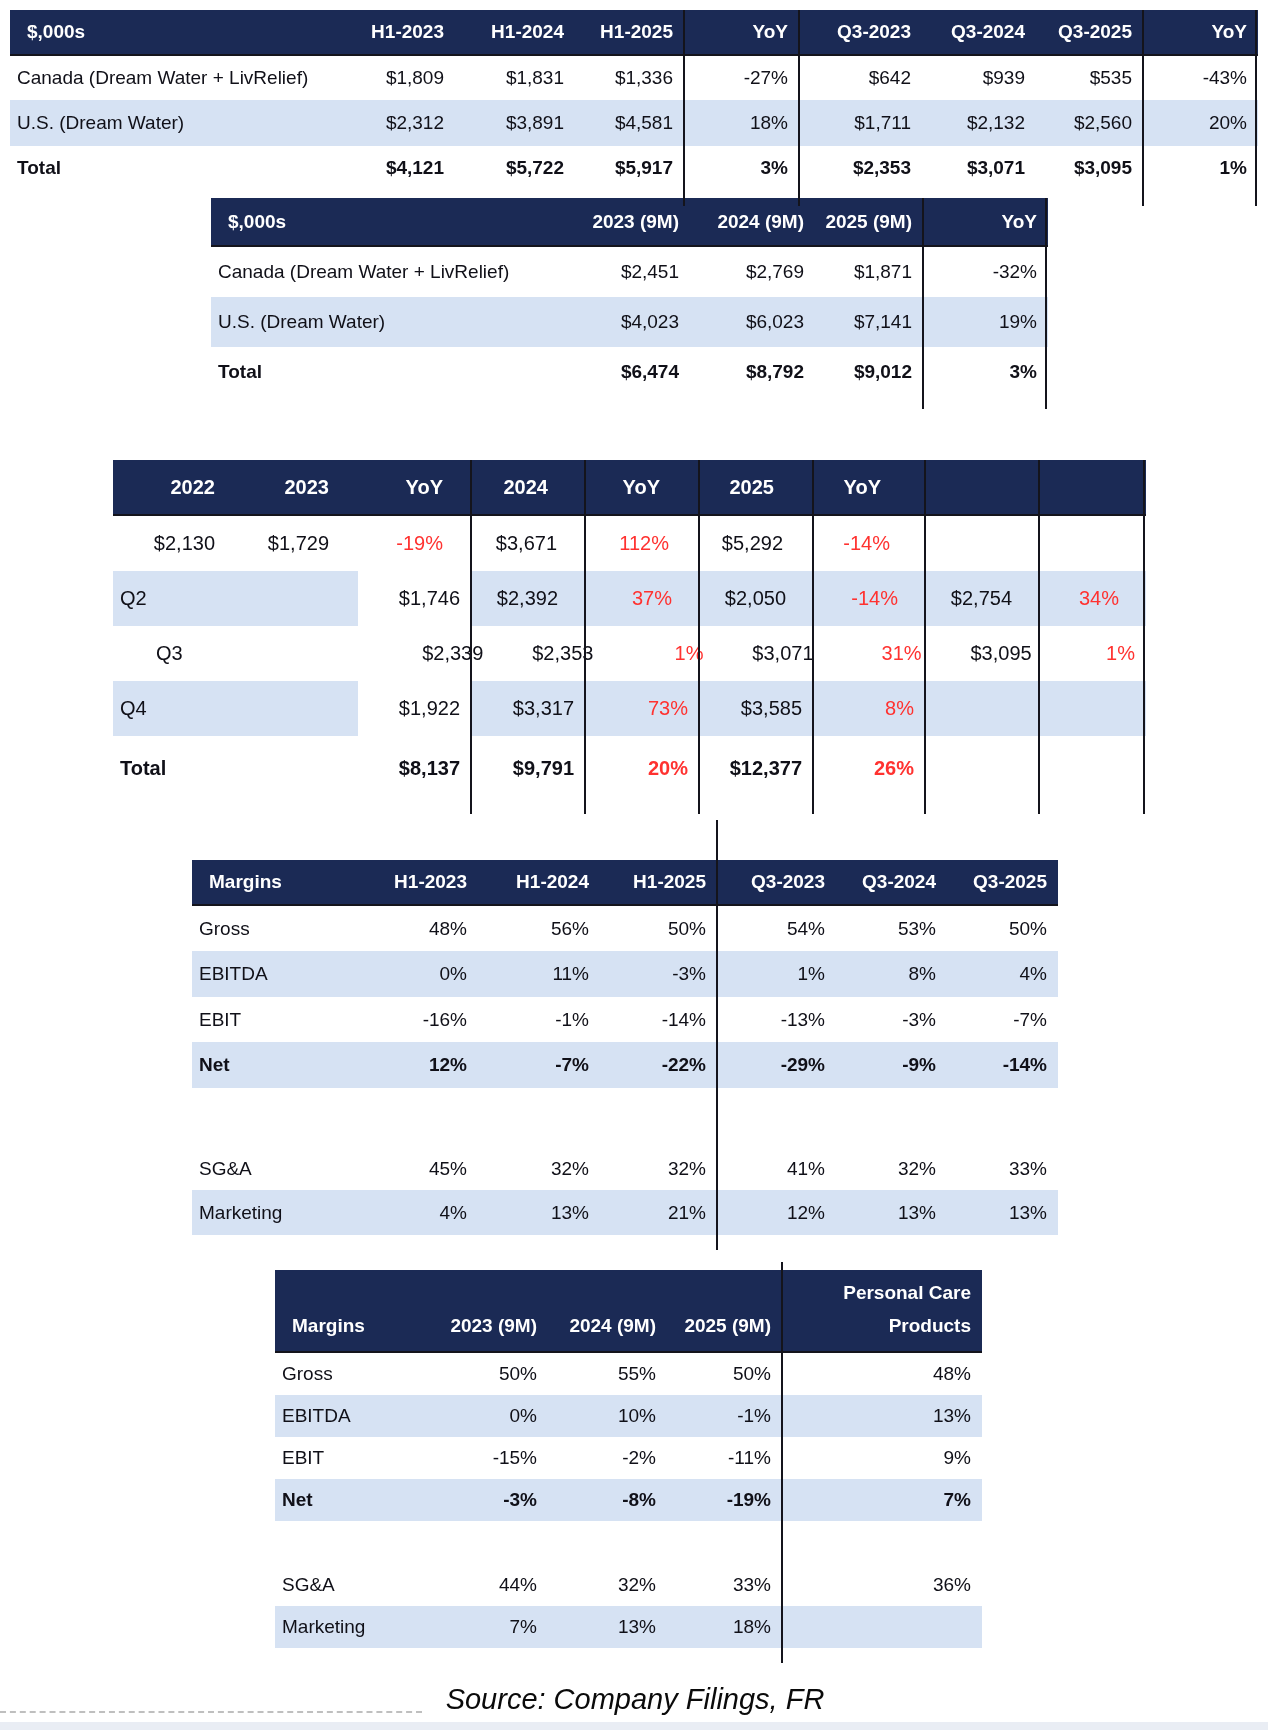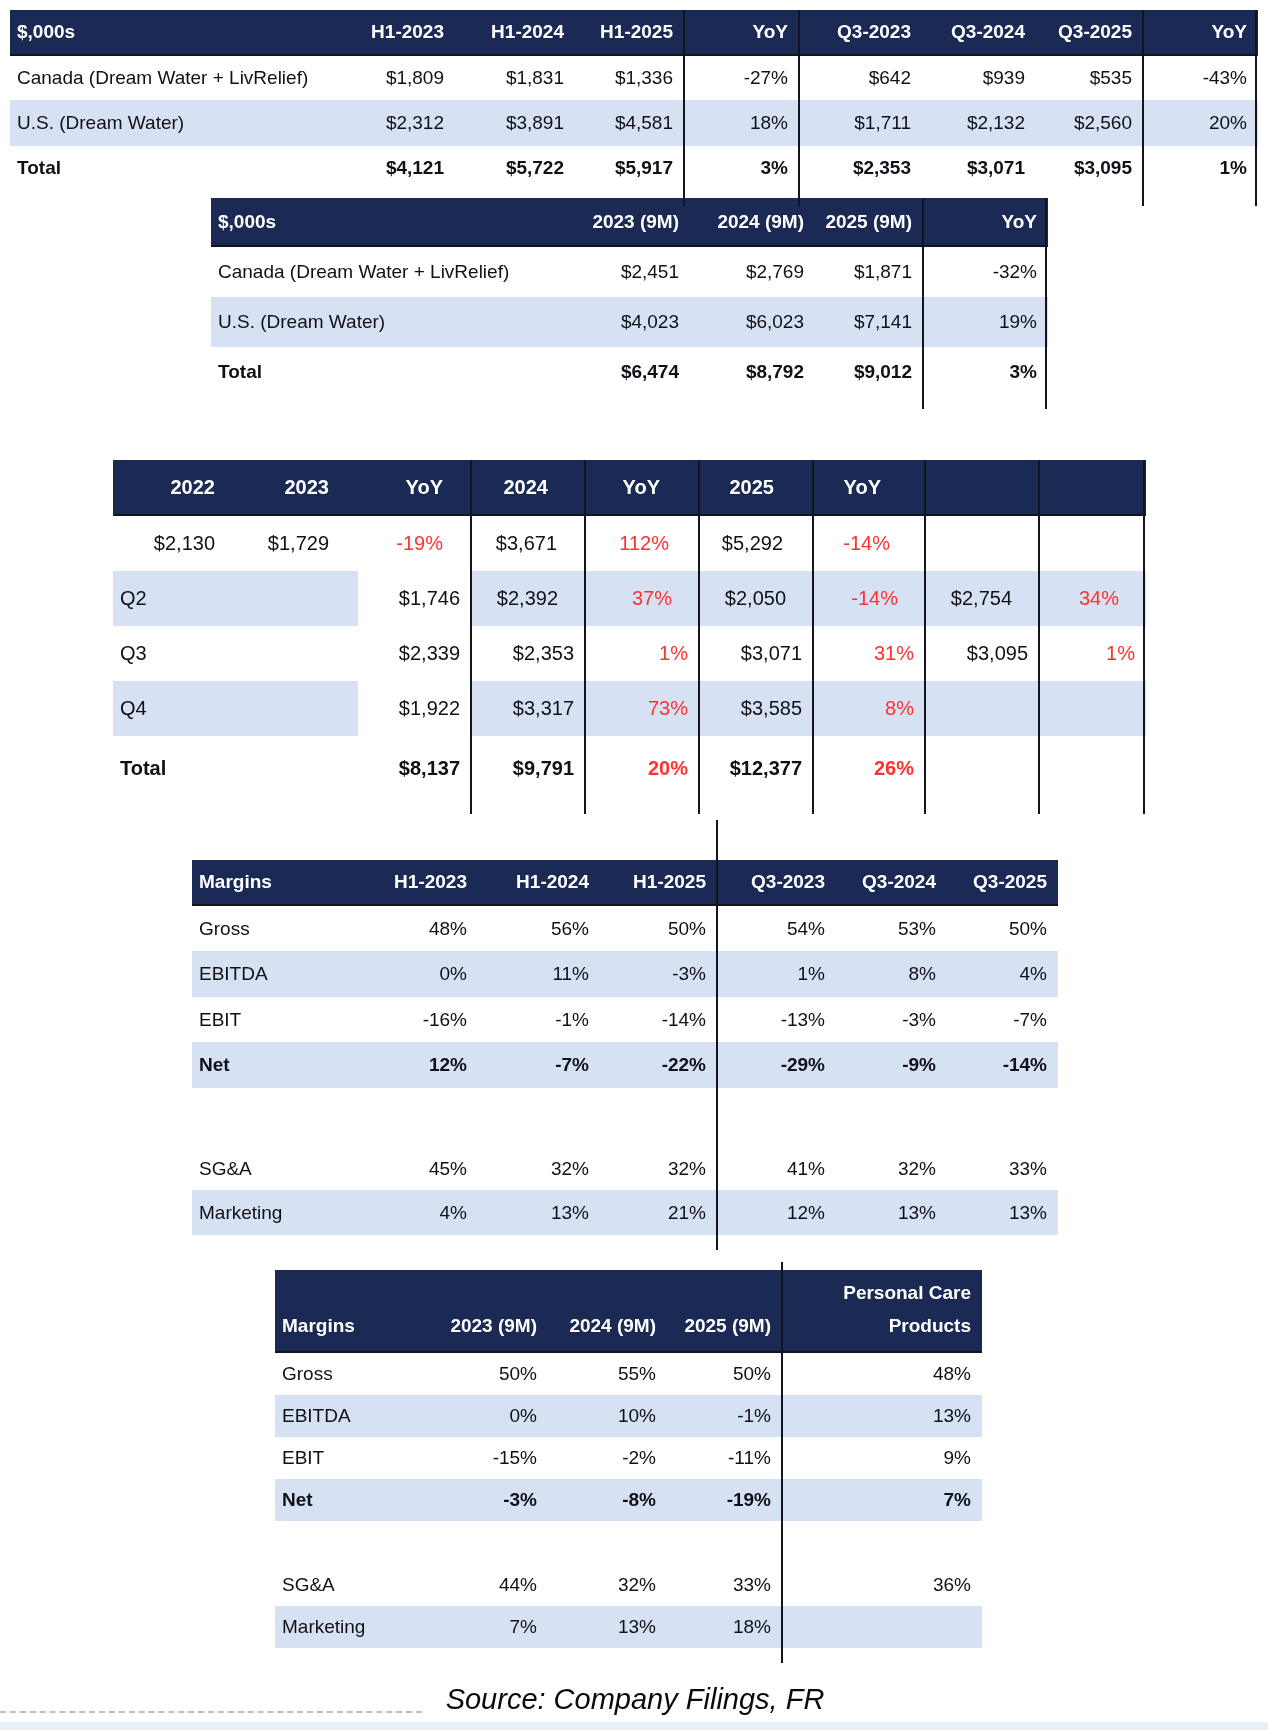--- a/index.html
+++ b/index.html
@@ -5,21 +5,21 @@
   html,body{margin:0;padding:0;}
   body{
     width:1268px;height:1730px;position:relative;overflow:hidden;
     background:#ffffff;color:var(--ink,#101018);
     font-family:"Liberation Sans",sans-serif;
   }
   :root{--navy:#1b2a55;--stripe:#d6e2f3;--red:#ff3230;--ink:#101018;--line:#14141c;}
   .tbl{position:absolute;}
   .hdr{display:flex;position:absolute;top:0;left:0;background:var(--navy);color:#ffffff;font-weight:bold;border-bottom:2px solid var(--line);box-sizing:border-box;}
   .hcell{display:flex;align-items:center;justify-content:flex-end;padding-right:11px;box-sizing:border-box;white-space:nowrap;}
-  .htitle{justify-content:flex-start;padding-left:7px;padding-right:0;text-align:right;}
+  .htitle{justify-content:flex-start;padding-left:17px;padding-right:0;text-align:right;}
   .hdr.bottom .hcell{align-items:flex-end;padding-bottom:14px;}
   .pcol{flex-direction:column;justify-content:space-between;align-items:flex-end;padding-top:12px;}
   .row{display:flex;position:absolute;left:0;box-sizing:border-box;}
   .row.bold{font-weight:bold;}
   .cell{display:flex;align-items:center;justify-content:flex-end;padding-right:11px;box-sizing:border-box;white-space:nowrap;}
   .lblcell{justify-content:flex-start;padding-left:7px;}
   .red{color:var(--red);}
   .vline{position:absolute;width:2px;background:var(--line);z-index:5;}
   #source-note{position:absolute;left:320px;top:1683px;width:630px;text-align:center;
     font-style:italic;font-size:29px;color:#0a0a0a;}
@@ -134,21 +134,21 @@
       <div class="cell lblcell" style="width: 245px;">Q2</div>
       <div class="cell" style="width: 113px; background: rgb(255, 255, 255);">$1,746</div>
       <div class="cell" style="width: 98px;">$2,392</div>
       <div class="cell red" style="width: 114px;">37%</div>
       <div class="cell" style="width: 114px;">$2,050</div>
       <div class="cell red" style="width: 112px;">-14%</div>
       <div class="cell" style="width: 114px;">$2,754</div>
       <div class="cell red" style="width: 107px;">34%</div>
     </div>
     <div class="row" style="top: 166px; height: 55px; width: 1033px;">
-      <div class="cell lblcell" style="width: 245px;">Q3</div>
+      <div class="cell lblcell" style="width: 245px; margin-left: 36px;">Q3</div>
       <div class="cell" style="width: 113px;">$2,339</div>
       <div class="cell" style="width: 114px;">$2,353</div>
       <div class="cell red" style="width: 114px;">1%</div>
       <div class="cell" style="width: 114px;">$3,071</div>
       <div class="cell red" style="width: 112px;">31%</div>
       <div class="cell" style="width: 114px;">$3,095</div>
       <div class="cell red" style="width: 107px;">1%</div>
     </div>
     <div class="row" style="top: 221px; height: 55px; width: 1033px; background: var(--stripe);">
       <div class="cell lblcell" style="width: 245px;">Q4</div>

